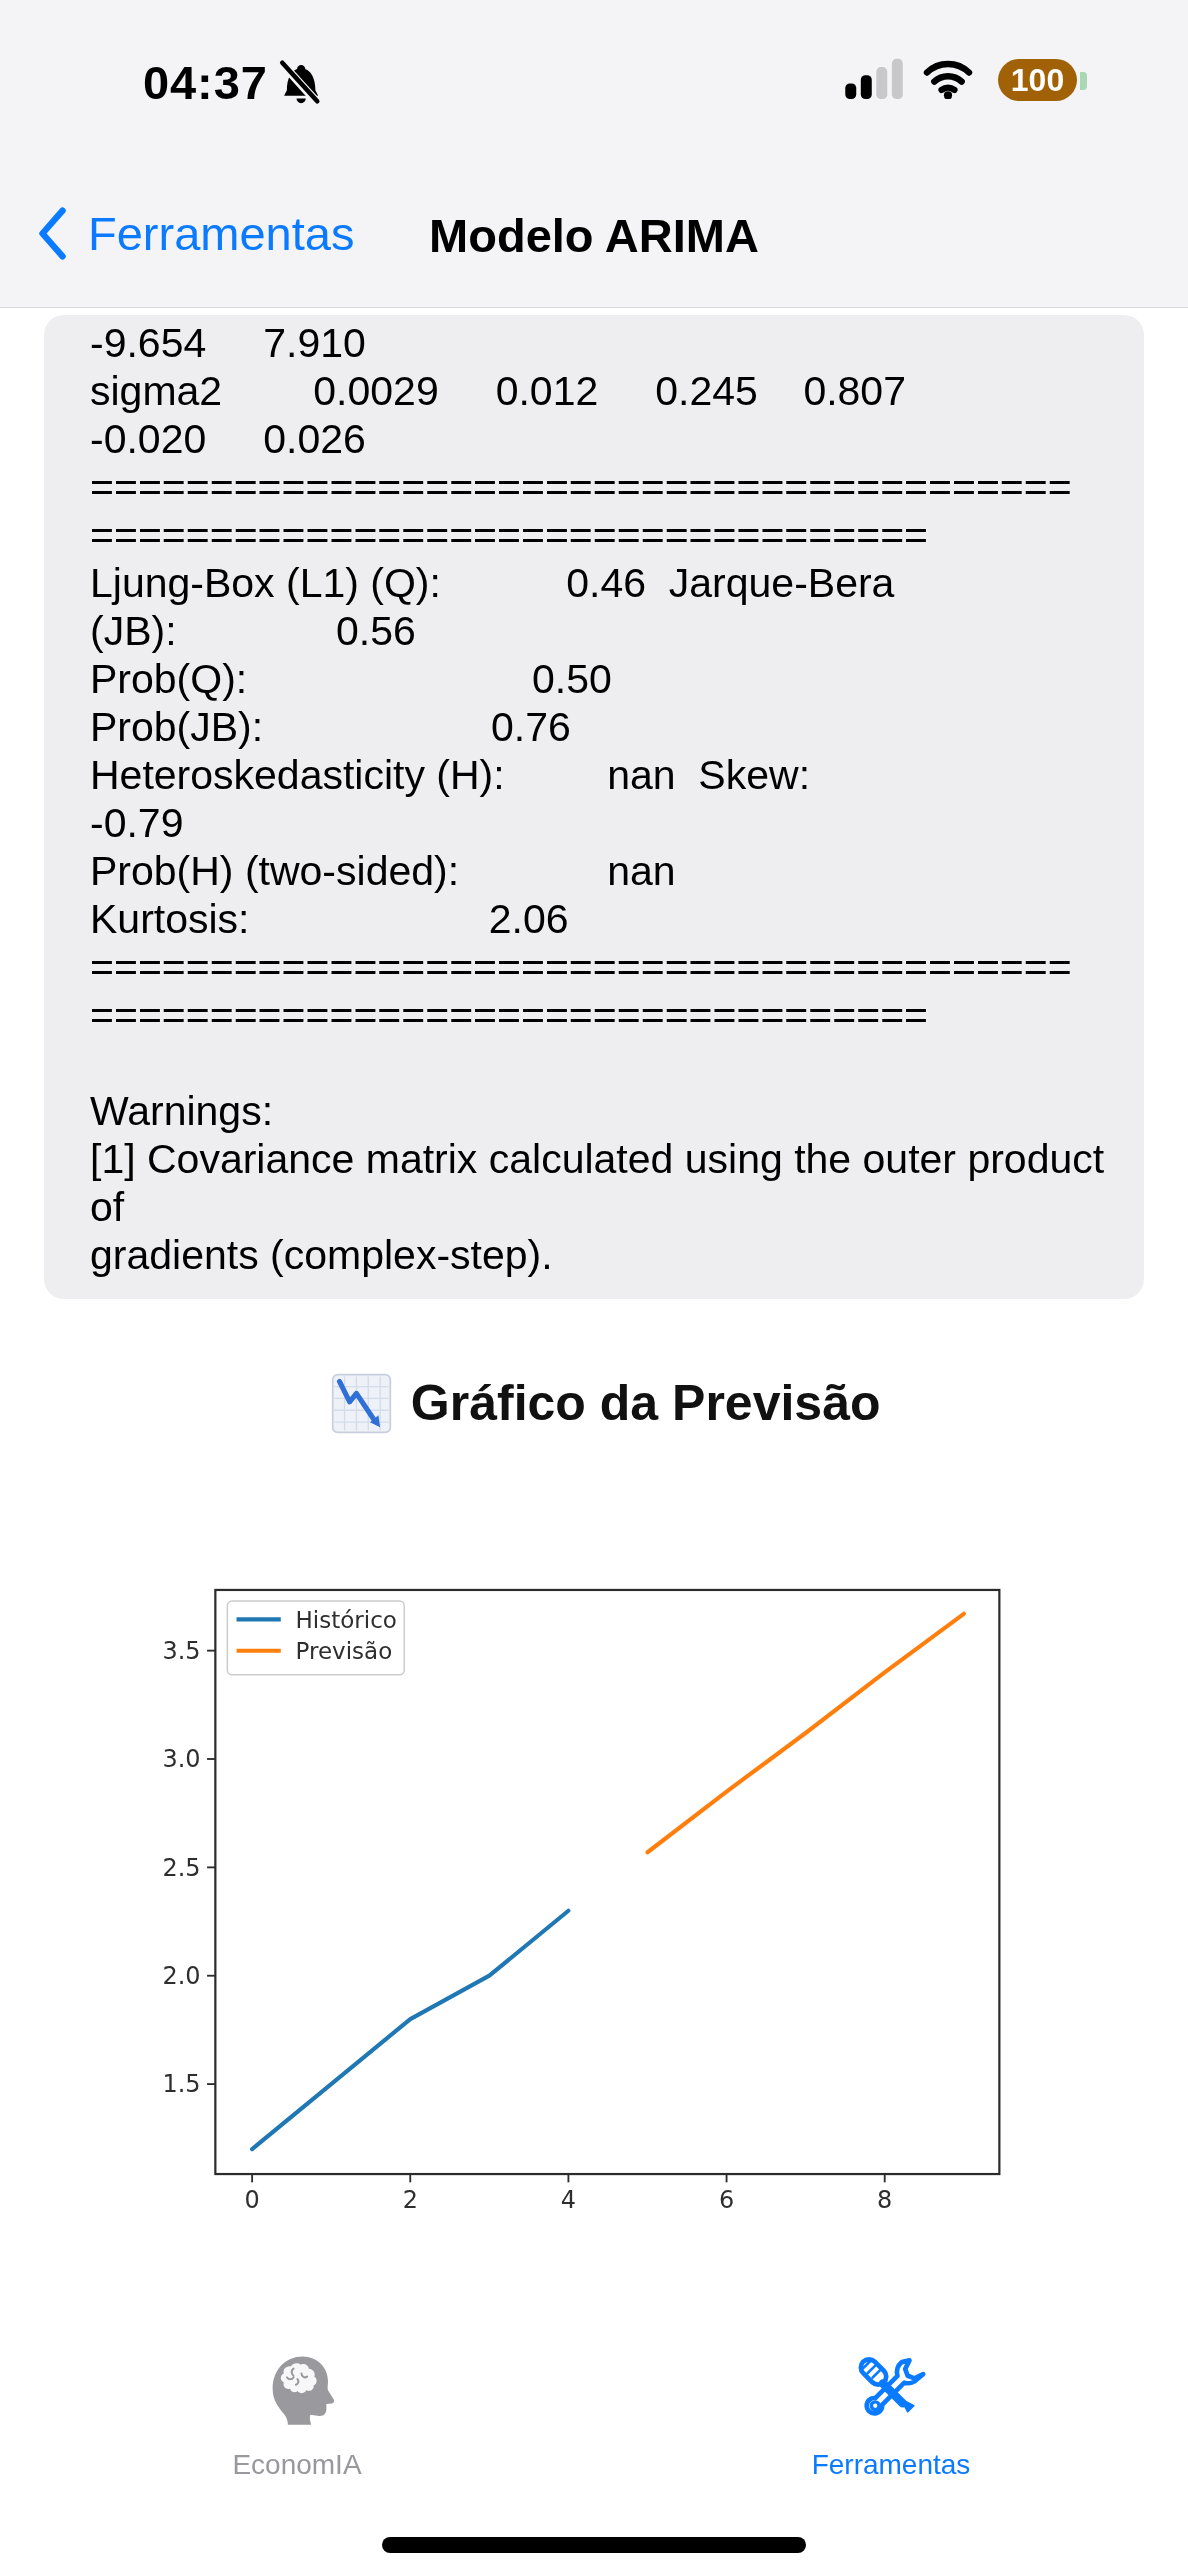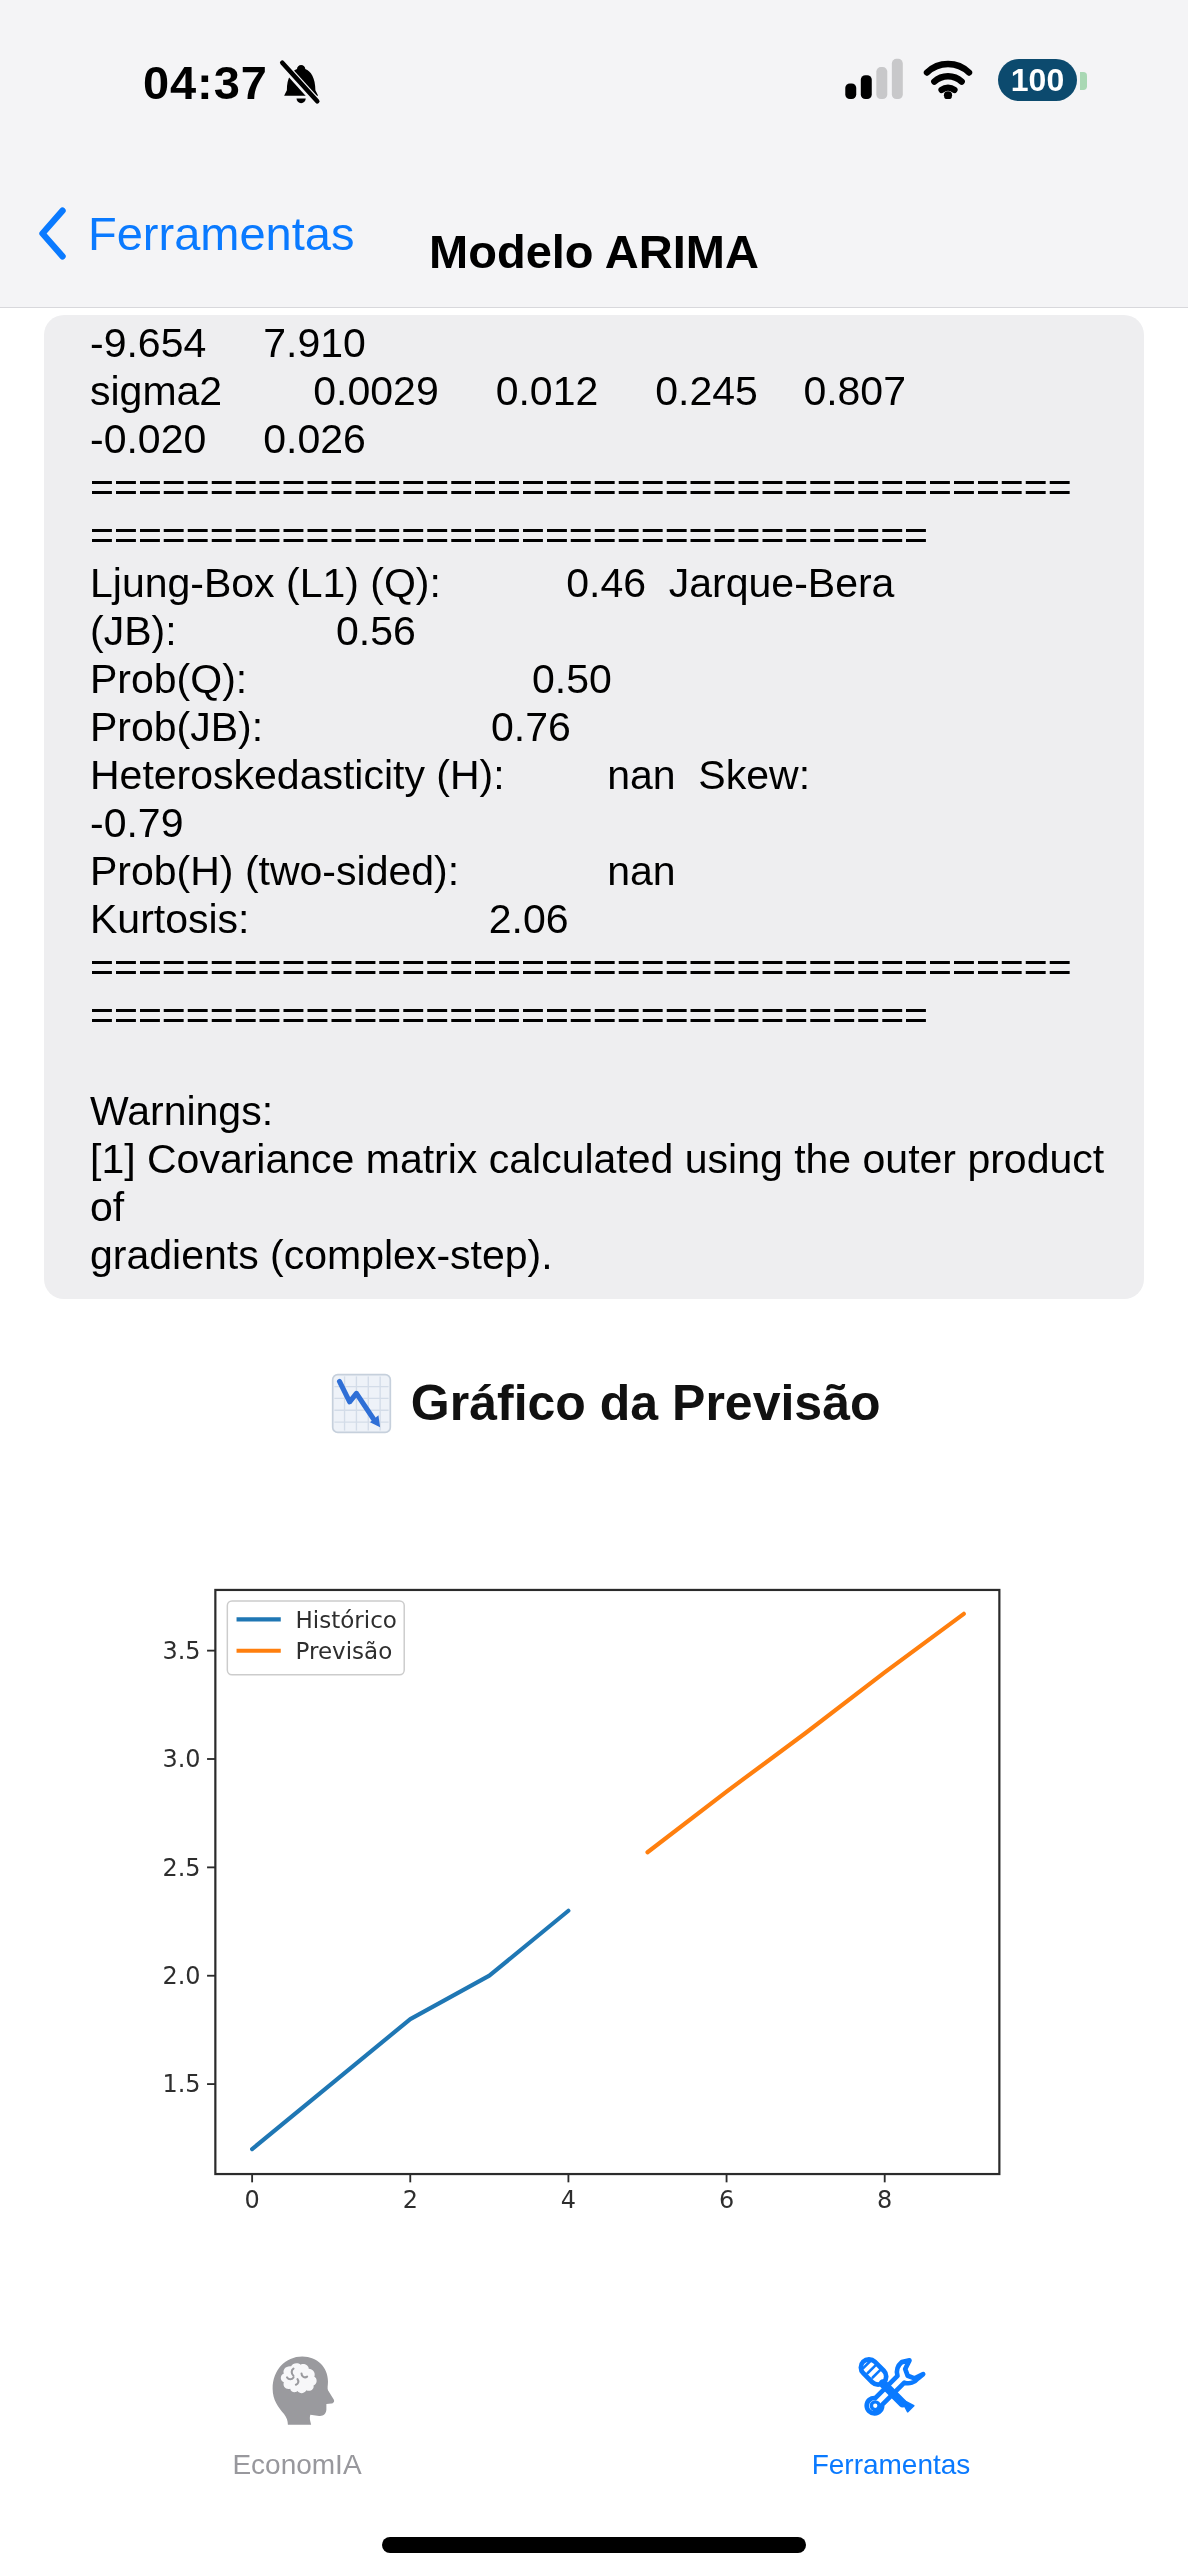--- a/index.html
+++ b/index.html
@@ -25,21 +25,21 @@
     display:flex;align-items:center;justify-content:center;
   }
   #battery .pct{font-size:32px;font-weight:700;color:#fff;}
   #battery-nub{position:absolute;left:1080px;top:72px;width:7.4px;height:17.5px;border-radius:0 3.7px 3.7px 0;background:#a9d8b4;}
   #back-button{
     position:absolute;left:37px;top:195px;height:77px;display:flex;align-items:center;gap:20px;
     cursor:pointer;
   }
   #back-label{font-size:47px;}
   #nav-title{
-    position:absolute;left:0;top:224px;width:1188px;text-align:center;
+    position:absolute;left:0;top:208px;width:1188px;text-align:center;
     font-size:47px;font-weight:700;color:#000;
   }
   
   #stats-box{
     position:absolute;left:44px;top:315px;width:1100px;height:984px;
     background:#eeeef0;border-radius:20px;padding:3.7px 31px 35px 46px;overflow:hidden;
   }
   #stats-text{
     font-size:41px;line-height:48px;color:#000;white-space:pre-wrap;word-break:break-all;
   }
@@ -94,21 +94,21 @@
 
     <span id="wifi">
       <svg width="52" height="42" viewBox="0 0 56 46">
         <path d="M5,17 A33,33 0 0 1 51,17" fill="none" stroke="#000" stroke-width="7" stroke-linecap="round"></path>
         <path d="M13,27 A22,22 0 0 1 43,27" fill="none" stroke="#000" stroke-width="7" stroke-linecap="round"></path>
         <path d="M21,36 A12,12 0 0 1 35,36" fill="none" stroke="#000" stroke-width="7" stroke-linecap="round"></path>
         <circle cx="28" cy="42" r="4.5" fill="#000"></circle>
       </svg>
     </span>
 
-    <div id="battery" style="background:#0c4a6e;">
+    <div id="battery" style="background:#a16207;">
       <span class="pct">100</span>
     </div>
     <div id="battery-nub"></div>
 
     <div id="back-button">
       <svg width="31" height="55" viewBox="0 0 34 60">
         <path d="M28,5 L6,30 L28,55" fill="none" stroke="#0a7aff" stroke-width="7" stroke-linecap="round" stroke-linejoin="round"></path>
       </svg>
       <span id="back-label" style="color:#0a7aff;">Ferramentas</span>
     </div>

